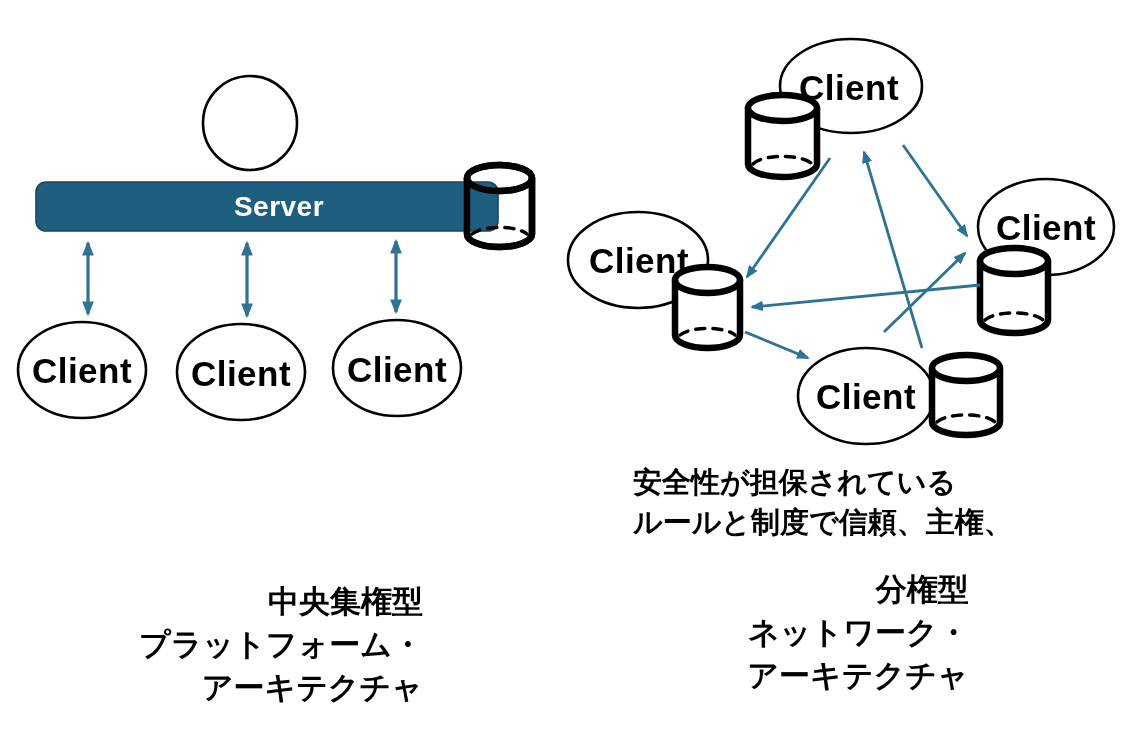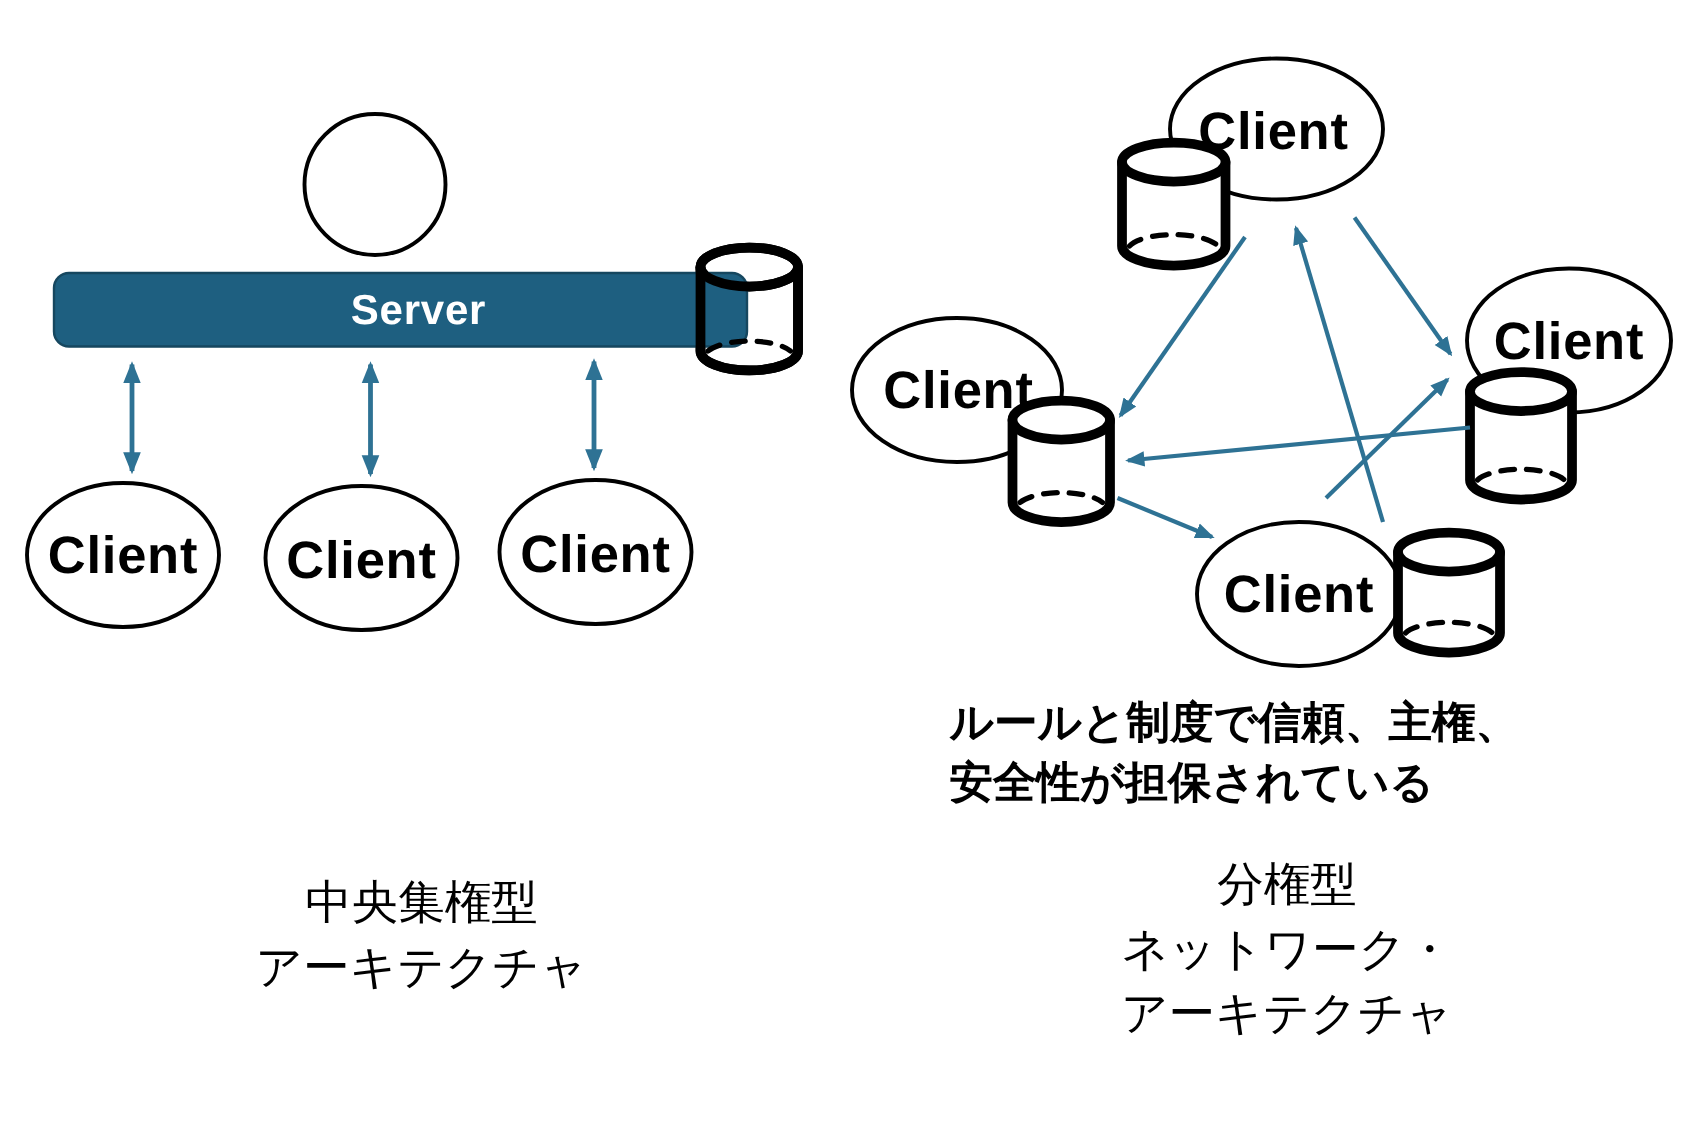--- a/index.html
+++ b/index.html
@@ -34,21 +34,21 @@
     font-size:35px;letter-spacing:0.5px;
   }
   .lbl.server{color:var(--server-text);font-size:28px;}
   .note{
     position:absolute;left:633px;top:462px;
     font-weight:bold;font-size:29px;line-height:40px;
     color:var(--label-text);white-space:nowrap;
   }
   .caption{
     position:absolute;transform:translateX(-50%);
-    text-align:center;font-weight:normal;
+    text-align:right;font-weight:bold;
     font-size:31px;line-height:43px;
     color:var(--label-text);white-space:nowrap;
   }
 </style>
 </head>
 <body>
 
 <div class="stage">
 
   <svg width="1136" height="756" viewBox="0 0 1136 756">
@@ -128,26 +128,27 @@
   <div class="lbl" style="left:82px;top:371px;">Client</div>
   <div class="lbl" style="left:241px;top:374px;">Client</div>
   <div class="lbl" style="left:397px;top:370px;">Client</div>
 
   <div class="lbl" style="left:849px;top:88px;">Client</div>
   <div class="lbl" style="left:639px;top:261px;">Client</div>
   <div class="lbl" style="left:1046px;top:228px;">Client</div>
   <div class="lbl" style="left:866px;top:397px;">Client</div>
 
   <div class="note">
+    <div>安全性が担保されている</div>
     <div>ルールと制度で信頼、主権、</div>
-    <div>安全性が担保されている</div>
   </div>
 
   <div class="caption" style="left:281px;top:580px;">
     <div>中央集権型</div>
+    <div>プラットフォーム・</div>
     <div>アーキテクチャ</div>
   </div>
 
   <div class="caption" style="left:858px;top:568px;">
     <div>分権型</div>
     <div>ネットワーク・</div>
     <div>アーキテクチャ</div>
   </div>
 
 </div>

